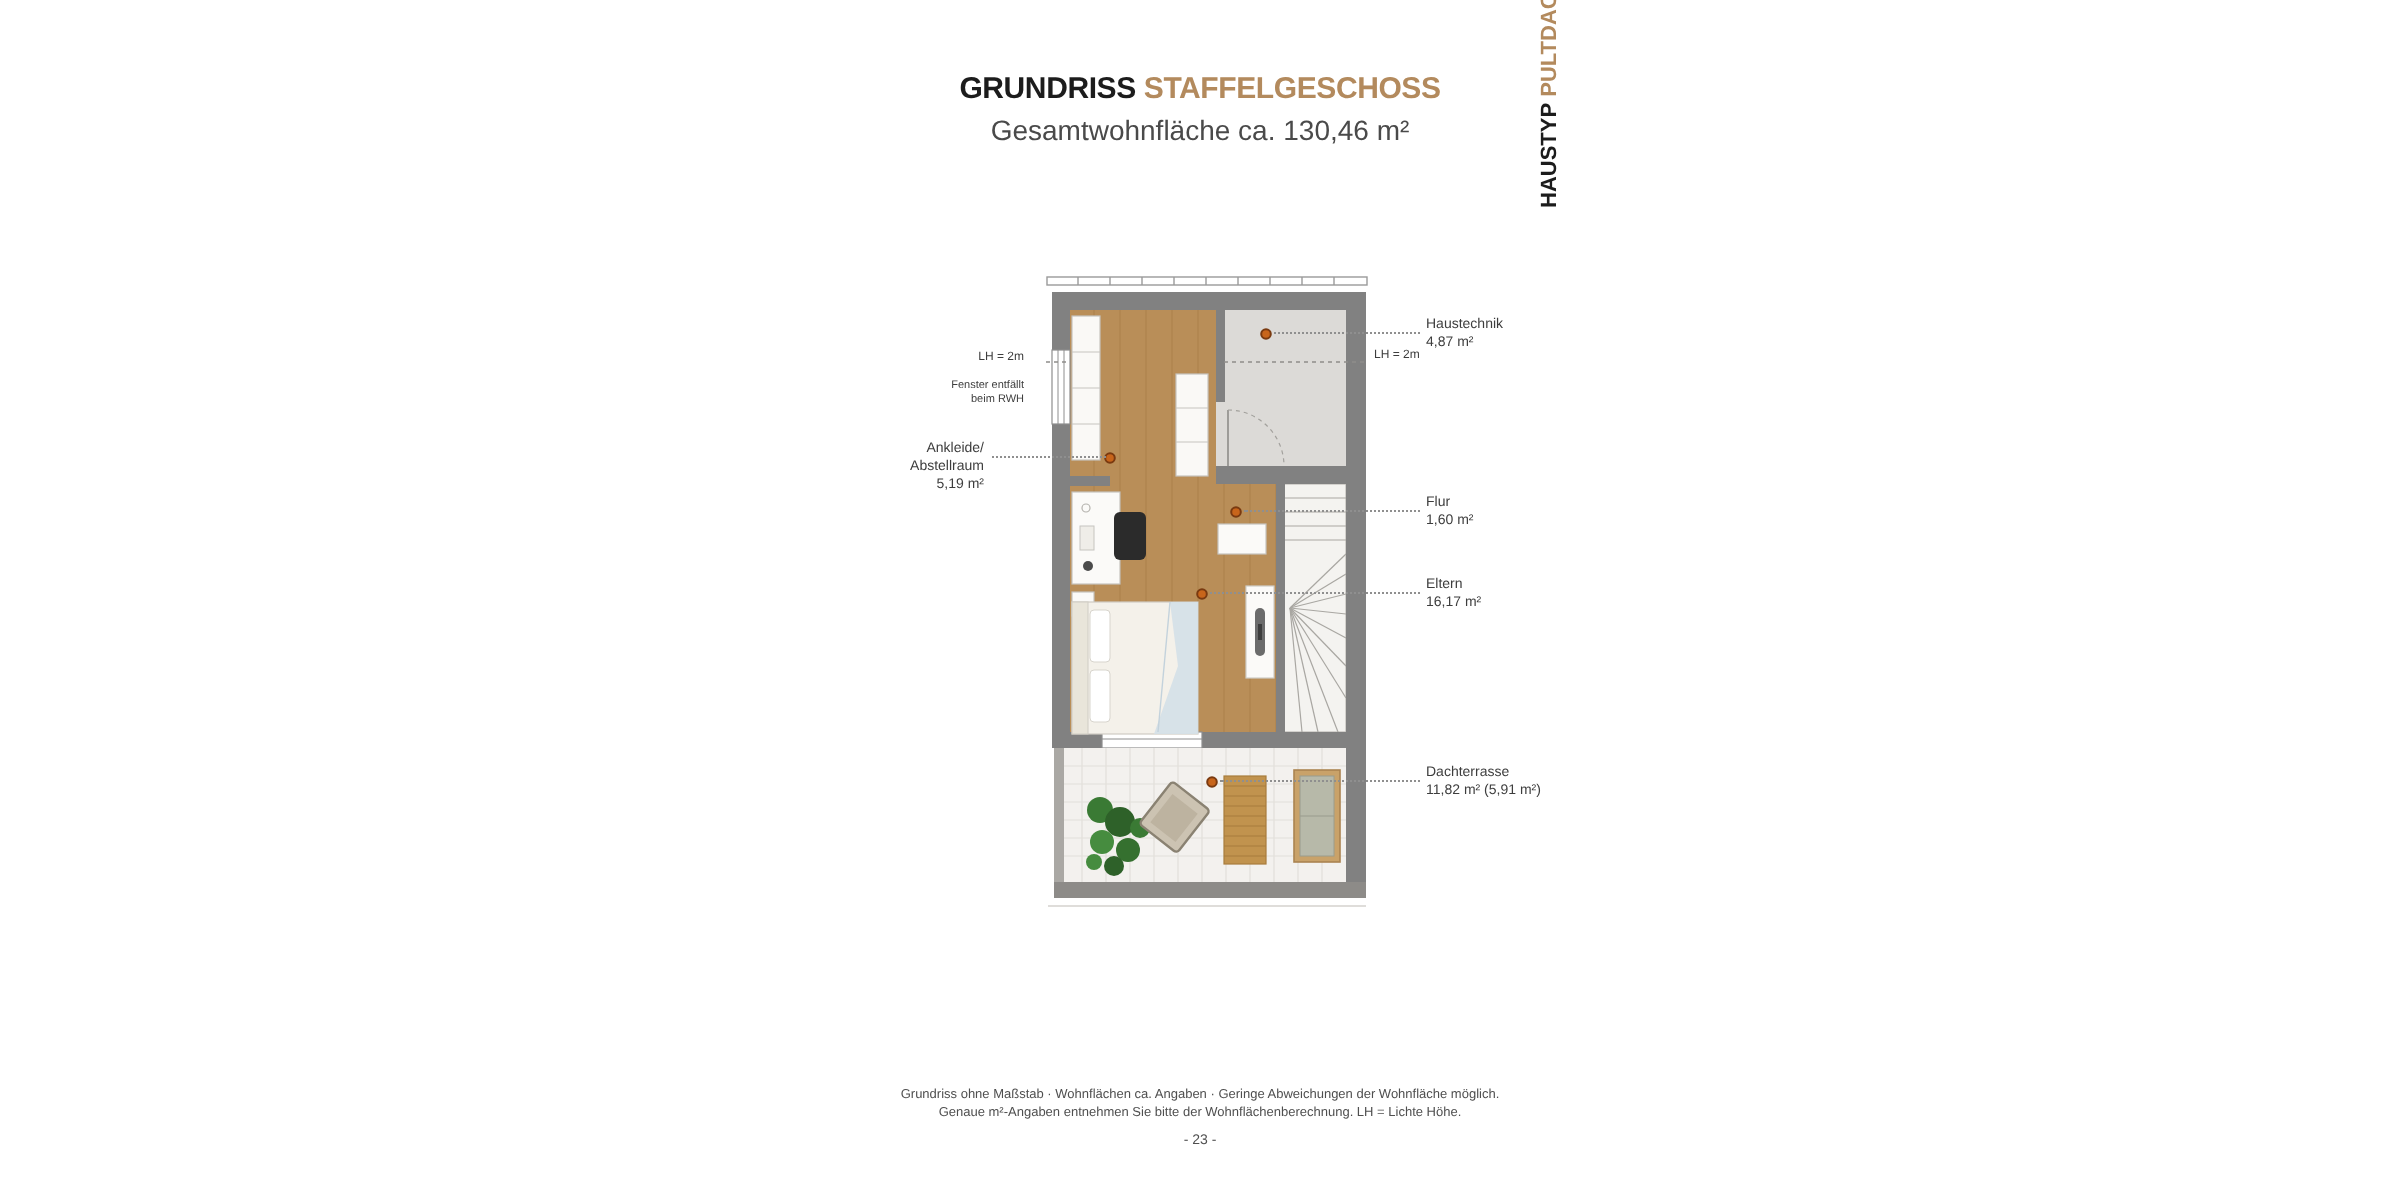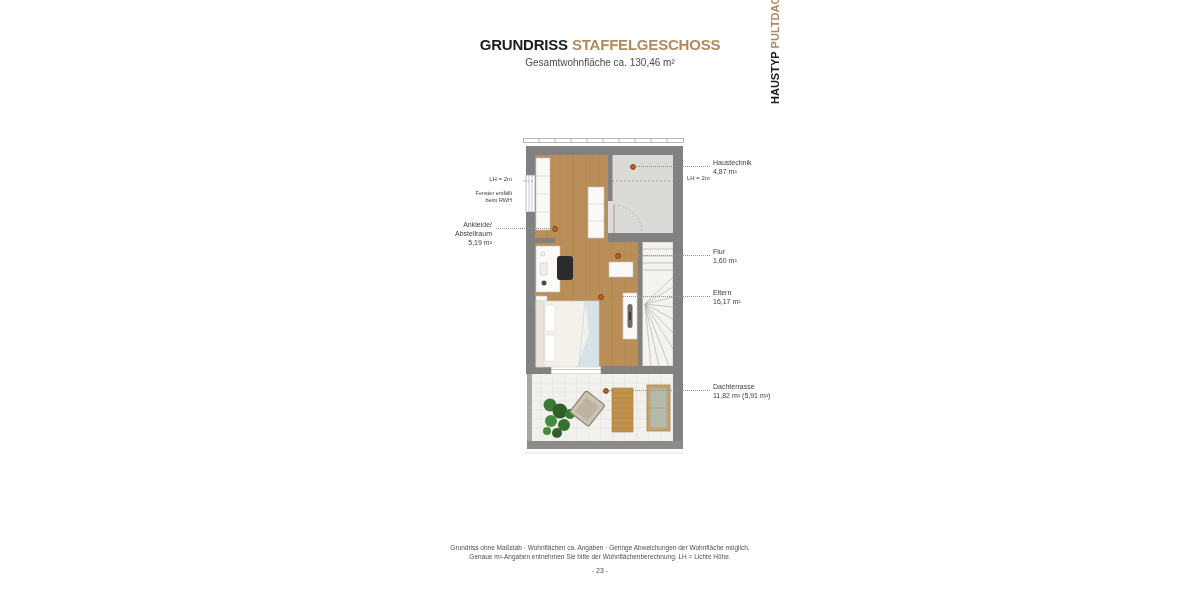--- a/index.html
+++ b/index.html
@@ -3,21 +3,21 @@
 <meta charset="utf-8">
 <style>
   html,body{margin:0;padding:0;background:#ffffff;}
   #stage{position:relative;width:1096px;height:600px;background:#ffffff;overflow:hidden;
          font-family:"Liberation Sans",sans-serif;}
 
   
   .title-wrap{position:absolute;left:400px;top:36px;width:400px;text-align:center;}
   .title{font-size:15px;font-weight:bold;letter-spacing:-0.2px;color:#1c1c1c;white-space:nowrap;}
   .title .accent{color:#b38a5d;}
-  .subtitle{margin-top:4px;font-size:10px;color:#4a4a4a;}
+  .subtitle{margin-top:4px;font-size:14px;color:#4a4a4a;}
 
   
   .housetype{position:absolute;left:742px;top:63px;width:68px;height:14px;
              transform:rotate(-90deg);transform-origin:center;text-align:center;
              font-size:11px;font-weight:bold;letter-spacing:0px;color:#1c1c1c;white-space:nowrap;}
   .housetype .accent{color:#b38a5d;}
 
   
   #plan-svg{position:absolute;left:523px;top:137px;}
 

